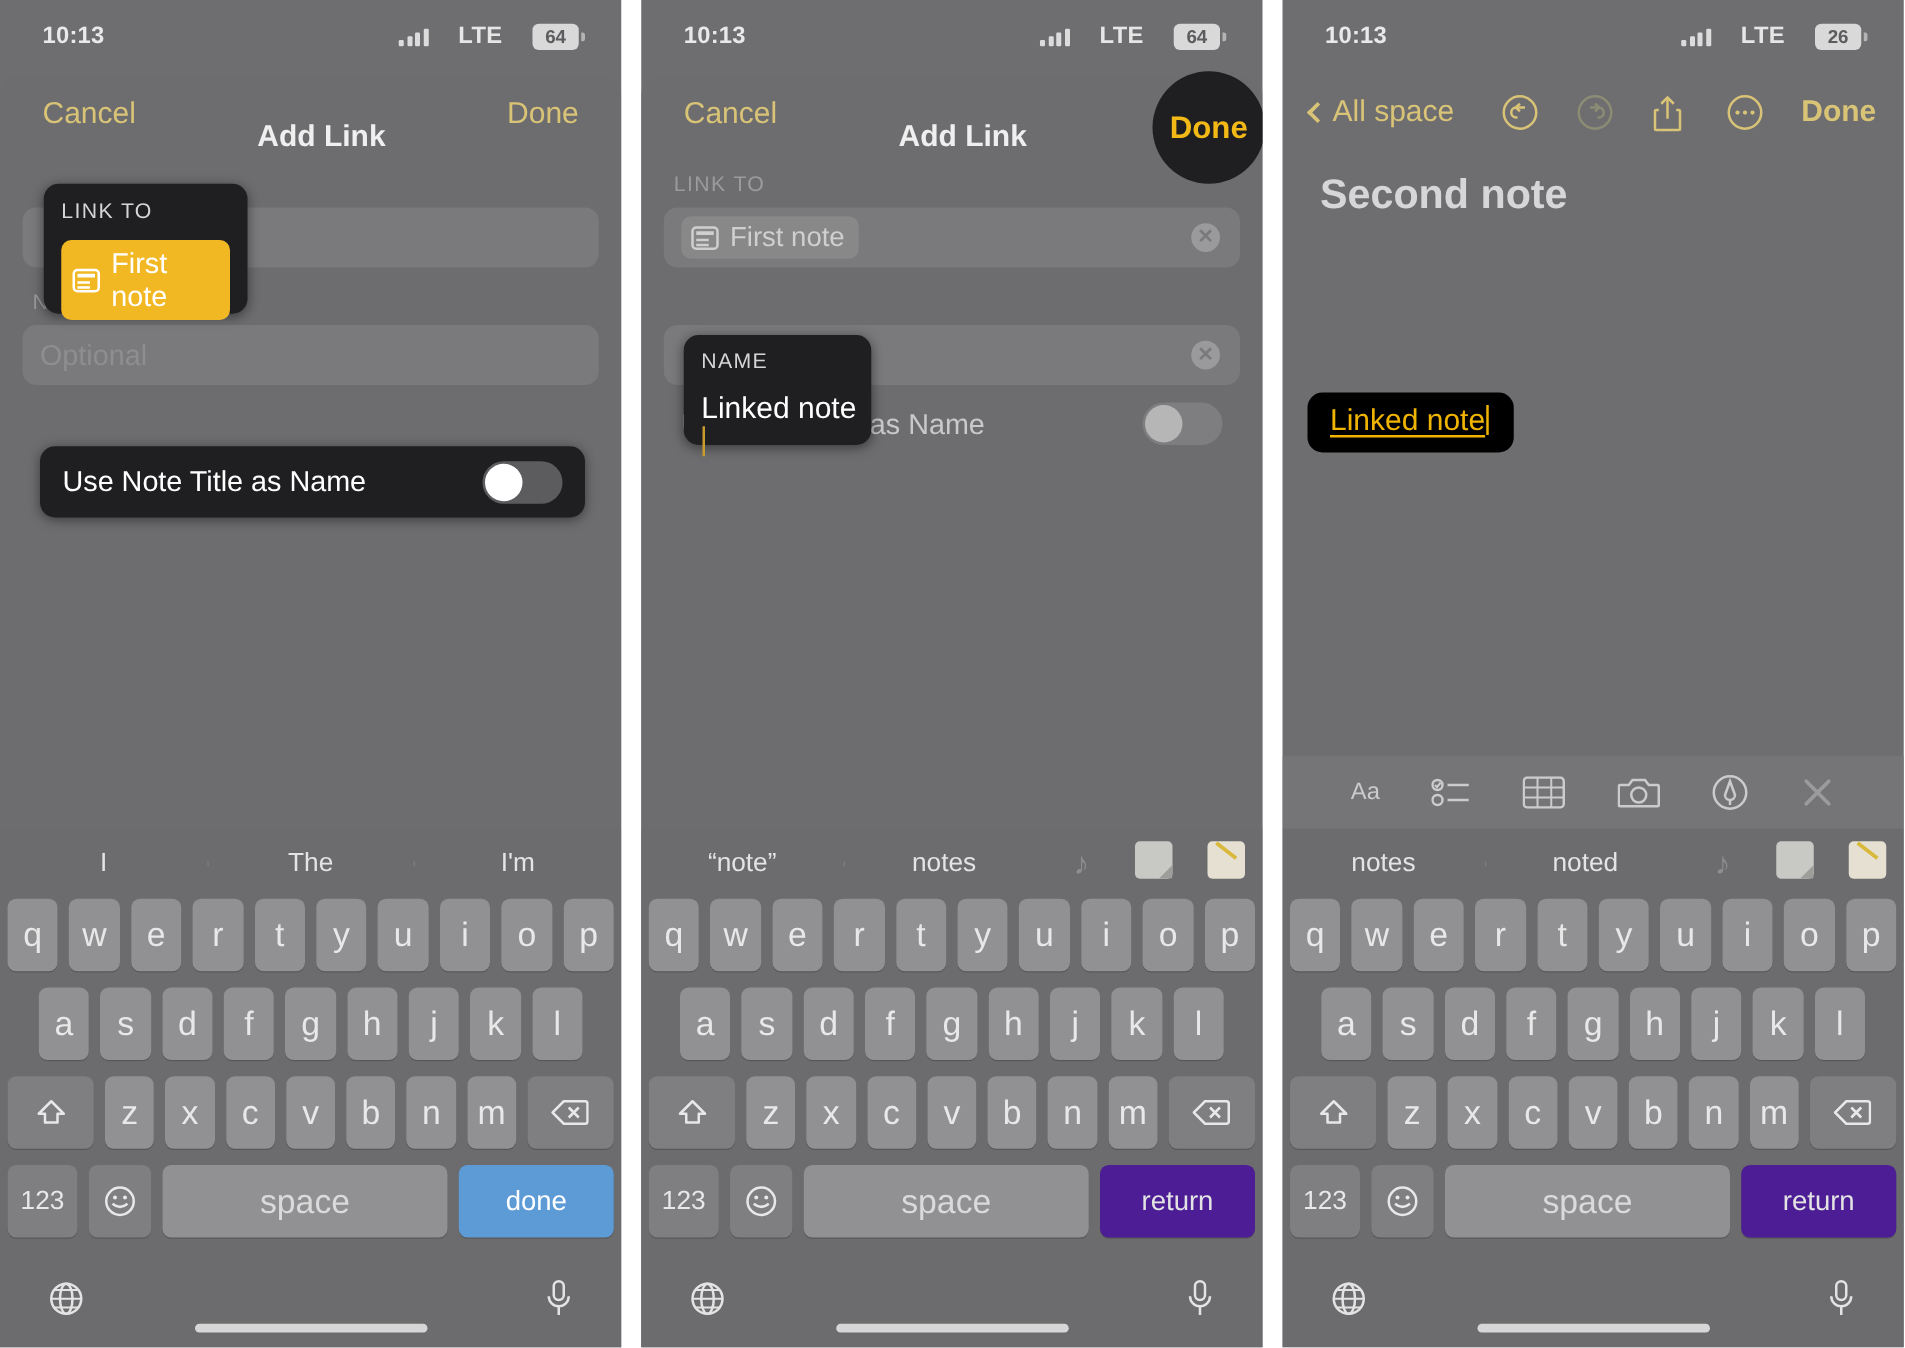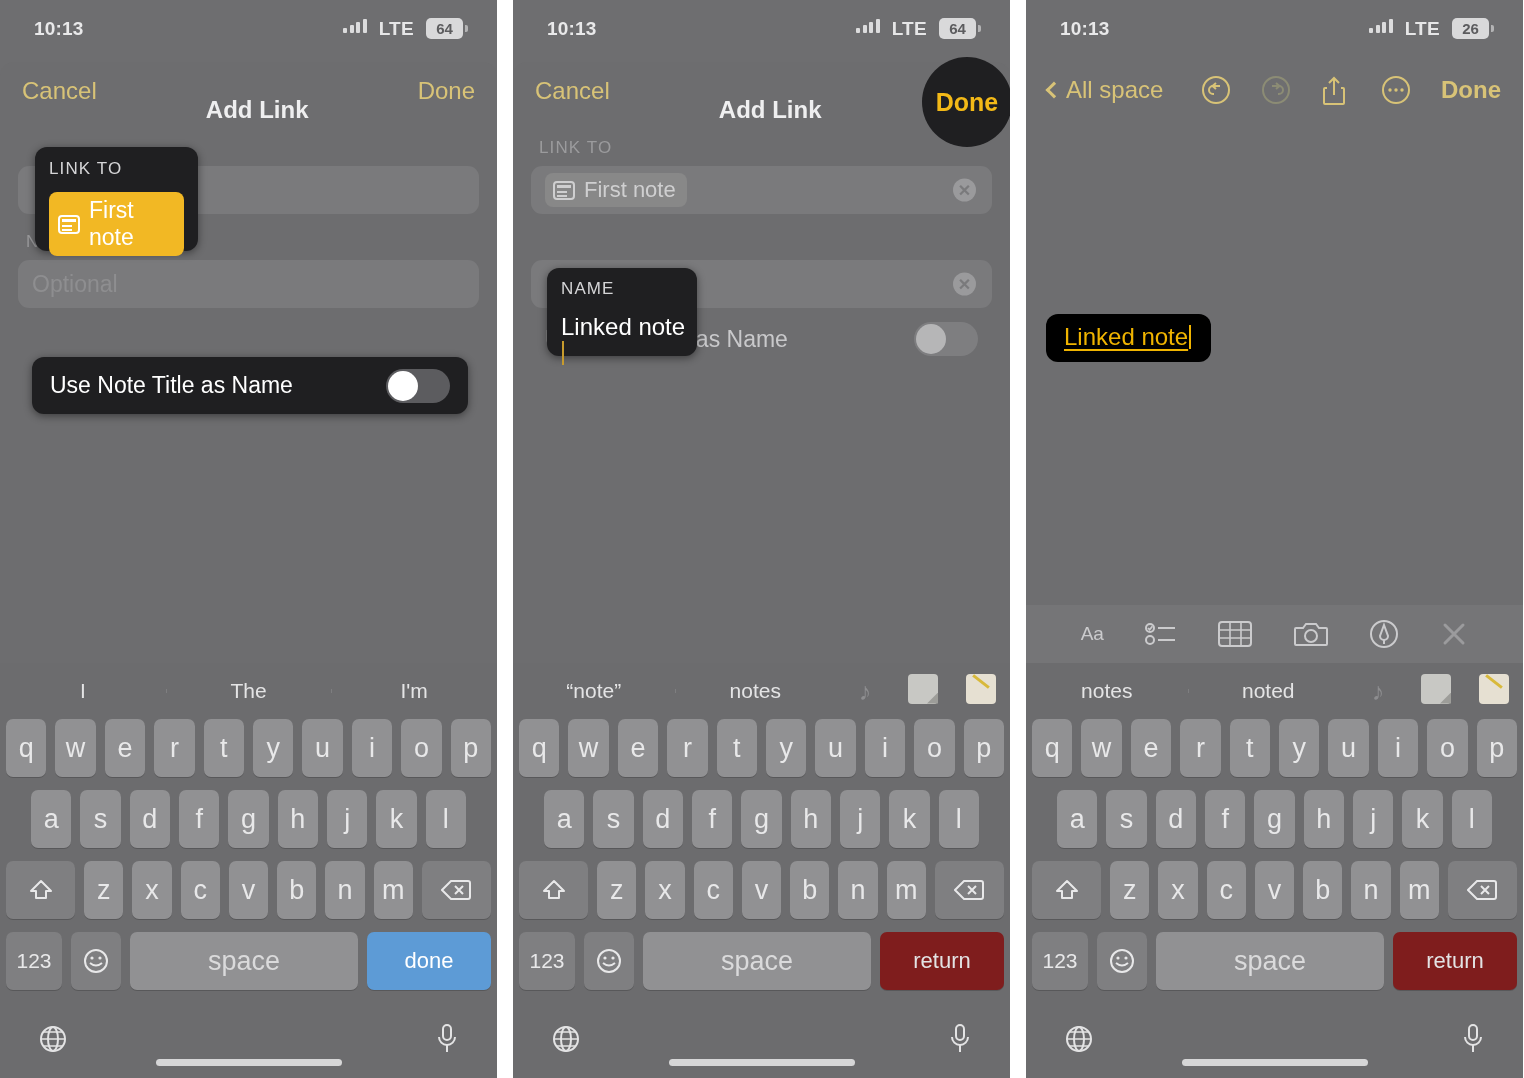--- a/index.html
+++ b/index.html
@@ -25,21 +25,21 @@
   .gap { flex: 0 0 auto; width: 16px; height: 1078px; background: #ffffff; }
 
   
   .statusbar {
     position: absolute; top: 0; left: 0; right: 0; height: 58px;
     display: flex; align-items: center; justify-content: space-between;
     padding: 0 34px;
     color: #e9e9ea;
   }
   .status-time { font-size: 19px; font-weight: 700; letter-spacing: .2px; }
-  .status-right { display: flex; gap: 12px; }
+  .status-right { display: flex; align-items: center; gap: 24px; }
   .sig { display: flex; align-items: flex-end; gap: 2.5px; height: 15px; }
   .sig i { display: block; width: 4px; background: #dcdcdd; border-radius: 1px; }
   .sig i:nth-child(1){ height: 5px; }
   .sig i:nth-child(2){ height: 8px; }
   .sig i:nth-child(3){ height: 11px; }
   .sig i:nth-child(4){ height: 14px; }
   .lte { font-size: 19px; font-weight: 600; color: #e6e6e7; letter-spacing: .3px; }
   .battery {
     position: relative; width: 37px; height: 21px;
     border-radius: 5px; background: #d9d9da;
@@ -53,21 +53,21 @@
 
   
   .sheet {
     position: absolute; top: 62px; left: 0; right: 0; bottom: 0;
     background: #6d6d6f;
     border-radius: 14px 14px 0 0;
   }
   .navbar {
     position: relative; height: 58px;
     display: flex; align-items: center; justify-content: space-between;
-    padding: 0 22px;
+    padding: 0 34px;
   }
   .nav-btn { font-size: 24px; color: #d8c377; }
   .nav-title { font-size: 24px; color: #efeff0; font-weight: 600; margin-top: 38px; }
 
   
   .section-label {
     font-size: 17px; letter-spacing: 1.1px; color: #9b9b9d;
     padding: 0 0 0 26px; margin-top: 18px; margin-bottom: 8px;
   }
   .field {
@@ -207,21 +207,21 @@
     height: 58px; background: #919193; border-radius: 7px;
     display: flex; align-items: center; justify-content: center;
     color: #e8e8e9; font-size: 27px;
     box-shadow: 0 1px 0 rgba(0,0,0,.18);
     flex: 1 1 0;
   }
   .key.wide { flex: 0 0 69px; background:#7f7f81; }
   .key.num { flex: 0 0 56px; background:#7f7f81; font-size: 21px; }
   .key.emo { flex: 0 0 50px; background:#7f7f81; }
   .key.space { flex: 1 1 auto; font-size: 27px; color:#dadadb;text-align:right; }
-  .key.act { flex: 0 0 124px; font-size: 22px; background:#7f1d1d; color:#e3e3e4; }
+  .key.act { flex: 0 0 124px; font-size: 22px; background:#4c1d95; color:#e3e3e4; }
   .key.act.blue { background: #5d9bd6; color:#ffffff; }
   .bottombar {
     height: 72px; display: flex; align-items: center; justify-content: space-between;
     padding: 0 38px; color: #e3e3e4;
   }
   .homebar {
     position: absolute; bottom: 12px; left: 50%; transform: translateX(-50%);
     width: 186px; height: 7px; border-radius: 4px; background: #d6d6d7;
   }
   svg { display:block; }
@@ -566,20 +566,21 @@
                 <circle cx="15" cy="15" r="13" fill="none" stroke="#d8c377" stroke-width="2"></circle>
                 <circle cx="9" cy="15" r="1.7" fill="#d8c377"></circle>
                 <circle cx="15" cy="15" r="1.7" fill="#d8c377"></circle>
                 <circle cx="21" cy="15" r="1.7" fill="#d8c377"></circle>
               </svg>
           </span>
         </div>
         <div class="ed-done">Done</div>
       </div>
 
+      <div class="note-title">Second note</div>
 
       <div class="link-hl">
         <span>Linked note</span><span class="caret" style="background:#f0b400;"></span>
       </div>
     </div>
 
     <div class="fmtbar">
       <span class="fmt-item">Aa</span>
       <span class="fmt-item">
         <svg width="32" height="26" viewBox="0 0 32 26">

